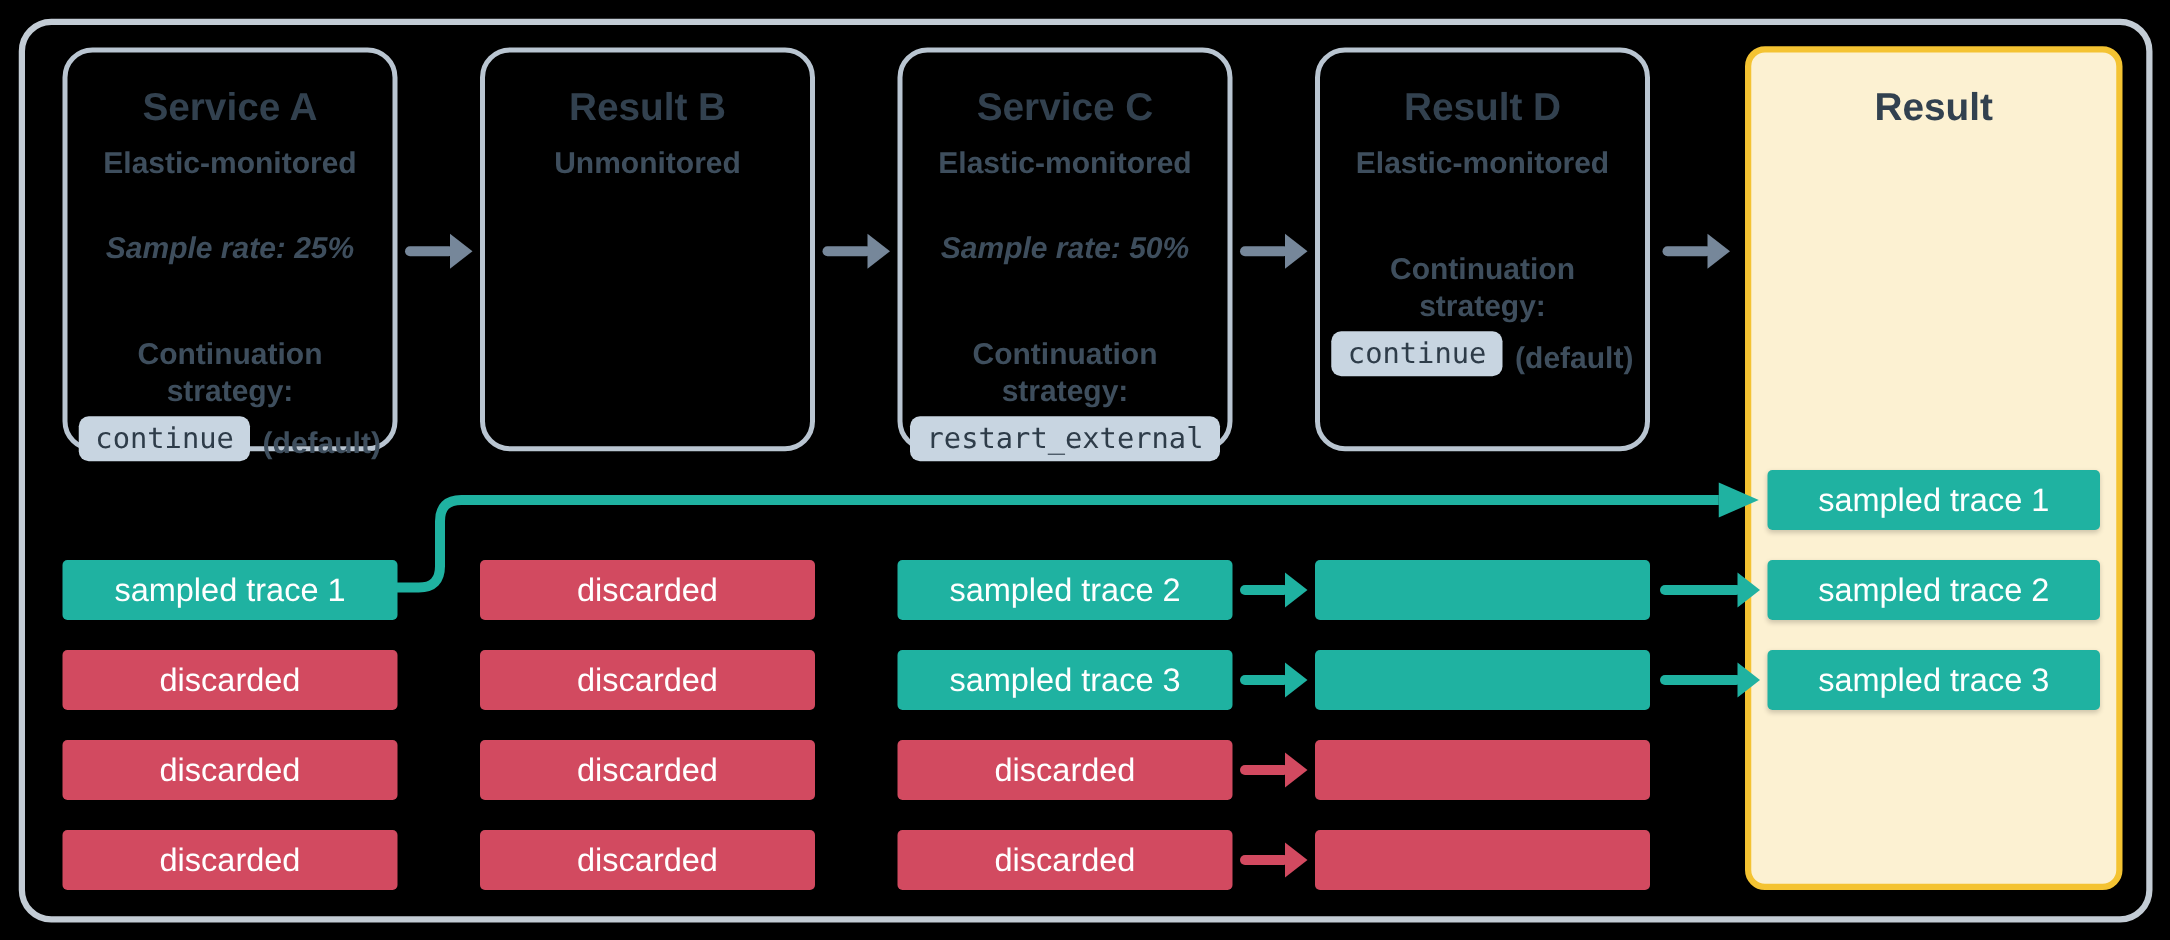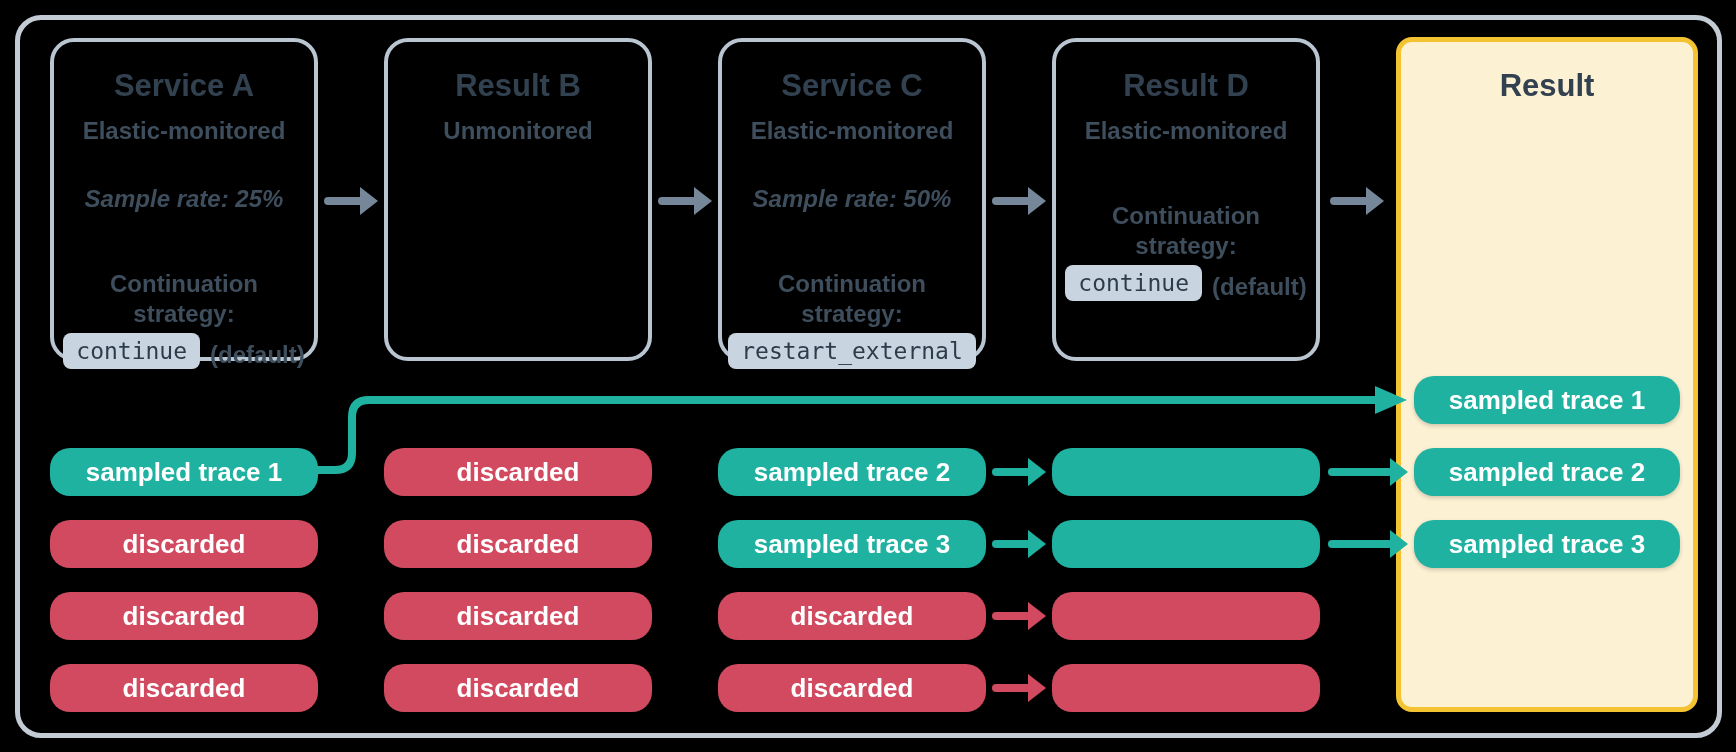--- a/index.html
+++ b/index.html
@@ -26,22 +26,22 @@
   
   .result-box{position:absolute;left:1396px;top:37px;width:302px;height:675px;box-sizing:border-box;
               border:5px solid var(--result-border);border-radius:16px;background:var(--result-bg);
               display:flex;flex-direction:column;align-items:center;z-index:1;}
   .result-title{margin-top:26px;font-size:31px;line-height:36px;font-weight:bold;color:var(--title-text);}
 
   
   .trace-col{position:absolute;top:448px;width:268px;z-index:3;}
   .c0{left:50px}.c1{left:384px}.c2{left:718px}.c3{left:1052px}
   .result-pills{position:absolute;left:1414px;top:376px;width:266px;z-index:4;}
-  .pill{height:48px;margin-bottom:24px;border-radius:20px;display:flex;align-items:center;justify-content:center;
-        color:var(--pill-text);font-size:26px;font-weight:bold;text-align:center;}
+  .pill{height:48px;margin-bottom:24px;border-radius:4px;display:flex;align-items:center;justify-content:center;
+        color:var(--pill-text);font-size:26px;font-weight:normal;text-align:center;}
   .pill.sampled{background:var(--teal);}
   .pill.discarded{background:var(--red);}
   .result-pills .pill{box-shadow:0 2px 4px rgba(0,0,0,0.18);}
 
   
   .arrow{position:absolute;height:28px;}
   .arrow::before{content:"";position:absolute;left:0;right:15px;top:10px;height:8px;
                  background:currentColor;border-radius:4px;}
   .arrow::after{content:"";position:absolute;right:0;top:0;width:0;height:0;
                 border-left:18px solid currentColor;border-top:14px solid transparent;

